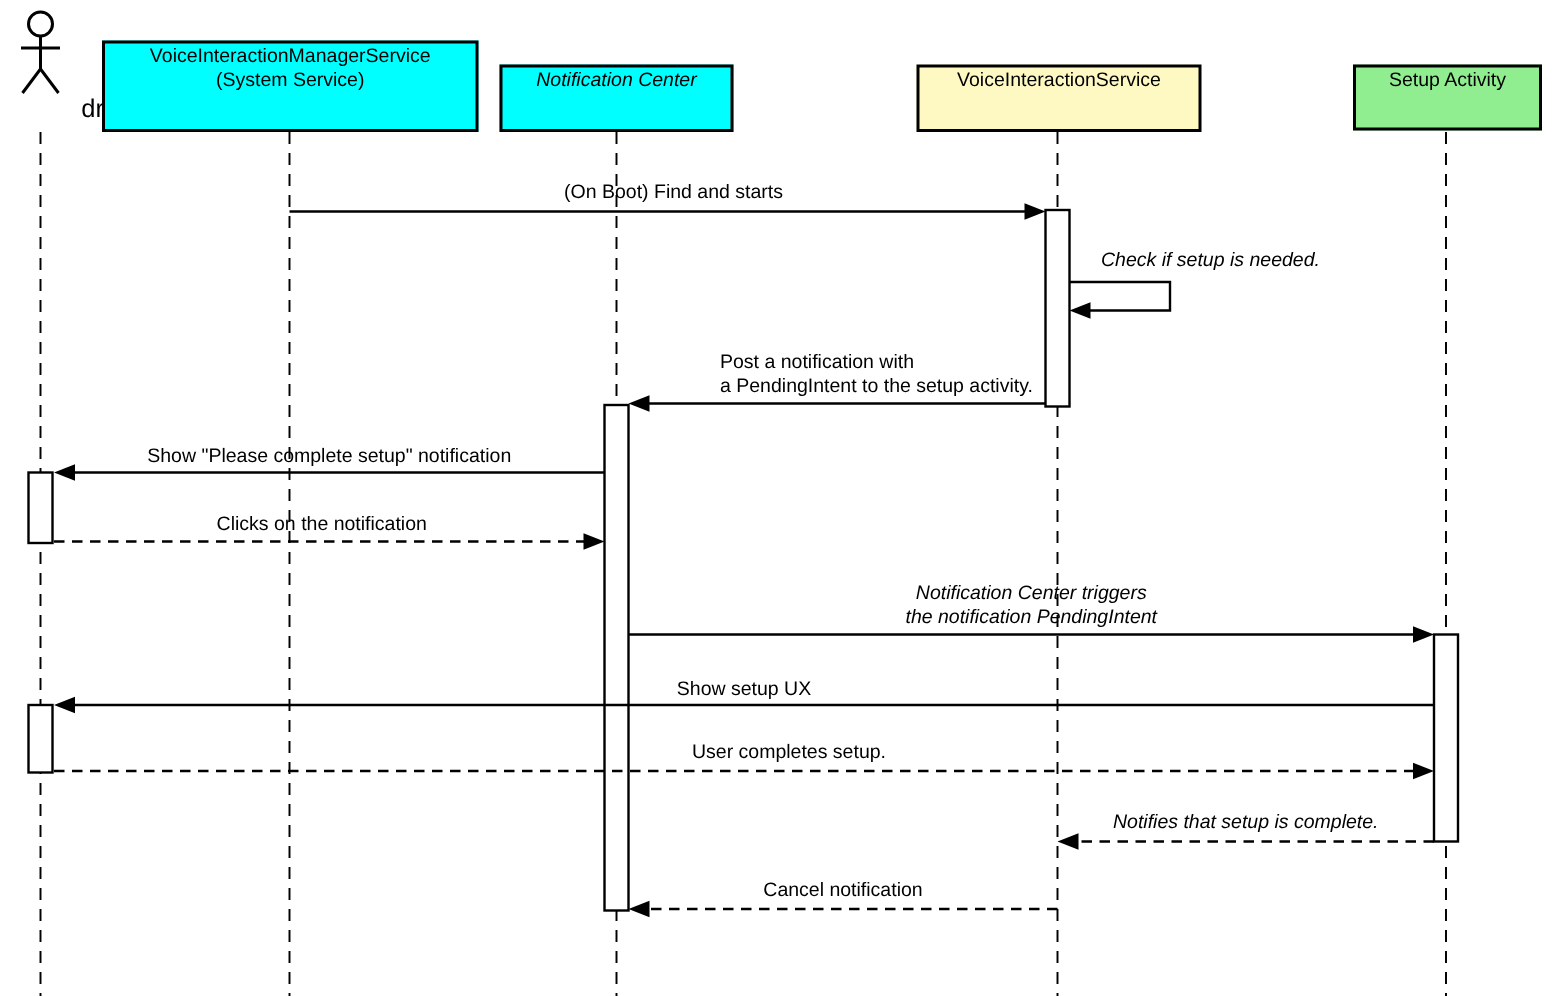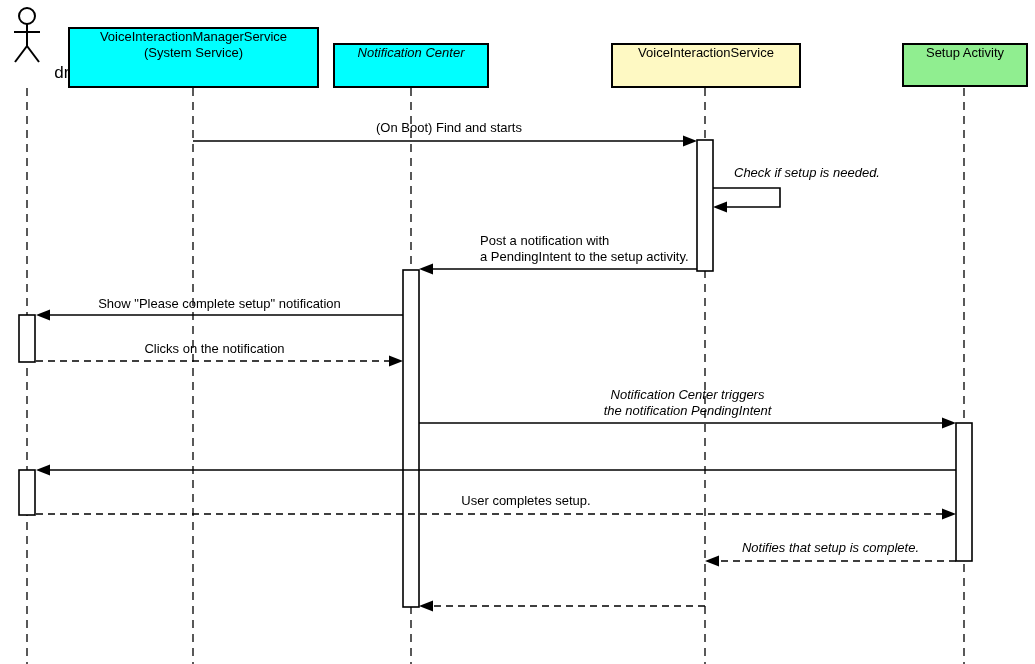--- a/index.html
+++ b/index.html
@@ -144,16 +144,18 @@
   </div>
 
   <div class="msg center" style="left:193px; top:120px; width:512px;">(On Boot) Find and starts</div>
   <div class="msg" style="left:734px; top:165px;font-style:italic;">Check if setup is needed.</div>
   <div class="msg" style="left:440px; top:233px;margin-left:40px;">Post a notification with
 a PendingIntent to the setup activity.</div>
   <div class="msg center" style="left:36px; top:296px; width:367px;">Show "Please complete setup" notification</div>
   <div class="msg center" style="left:36px; top:341px; width:357px;">Clicks on the notification</div>
   <div class="msg center" style="left:419px; top:387px; width:537px;font-style:italic;">Notification Center triggers
 the notification PendingIntent</div>
+  <div class="msg center" style="left:36px; top:451px; width:920px;">Show setup UX</div>
   <div class="msg center" style="left:36px; top:493px; width:980px;">User completes setup.</div>
   <div class="msg center" style="left:705px; top:540px; width:251px;font-style:italic;">Notifies that setup is complete.</div>
+  <div class="msg center" style="left:419px; top:585px; width:286px;">Cancel notification</div>
 
 </div>
 
 </body></html>

